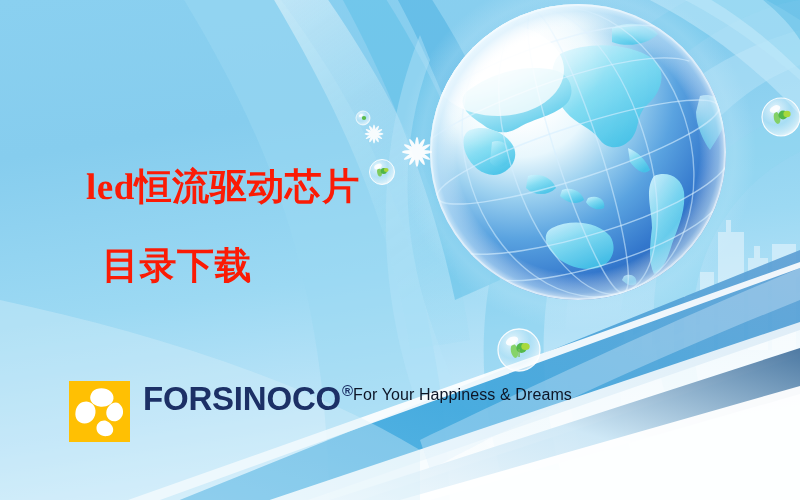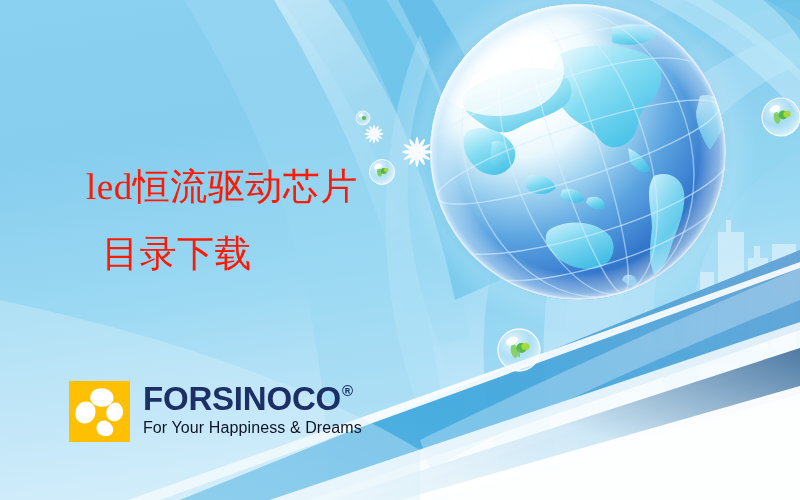--- a/index.html
+++ b/index.html
@@ -35,33 +35,33 @@
     left: 86px;
     top: 166px;
     width: 420px;
     z-index: 40;
     pointer-events: none;
   }
   .headline-line {
     display: block;
     color: #fb1b05;
     font-family: "Liberation Serif", "DejaVu Serif", serif;
-    font-weight: 400;
+    font-weight: 700;
     letter-spacing: 0.5px;
     text-rendering: geometricPrecision;
   }
   .headline-line.l1 {
     font-size: 37px;
     line-height: 44px;
     margin-left: 0px;
   }
   .headline-line.l2 {
     font-size: 37px;
     line-height: 44px;
-    margin-top: 23px;
+    margin-top: 35px;
     margin-left: 16px;
   }
 
   
   .logo-lockup {
     position: absolute;
     left: 69px;
     top: 381px;
     display: flex;
     align-items: flex-start;
@@ -72,21 +72,21 @@
     height: 61px;
     background: #ffc003;
     position: relative;
     flex: 0 0 auto;
   }
   .logo-mark svg { display: block; }
 
   .logo-words {
     margin-left: 13px;
     display: flex;
-    flex-direction: column;
+    flex-direction: row;
     justify-content: flex-start;
     padding-top: 1px;
   }
   .logo-name-row {
     display: flex;
     align-items: flex-start;
     line-height: 1;
   }
   .logo-name {
     color: #1c3066;

